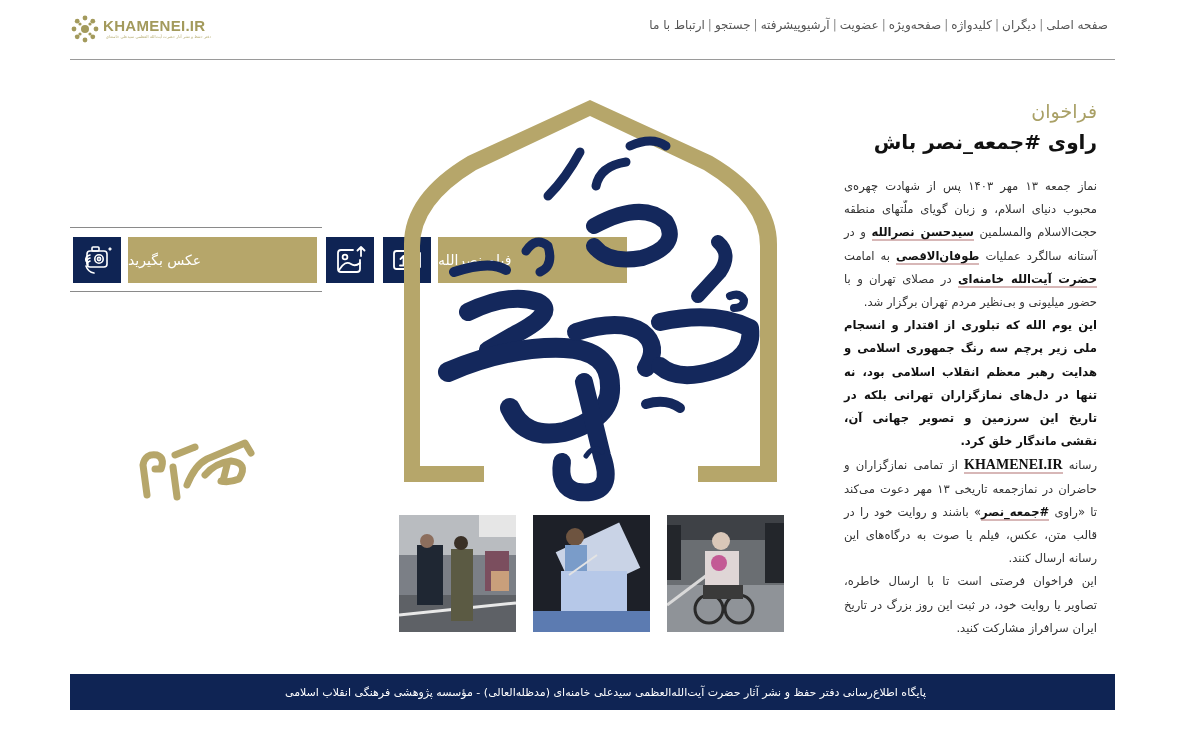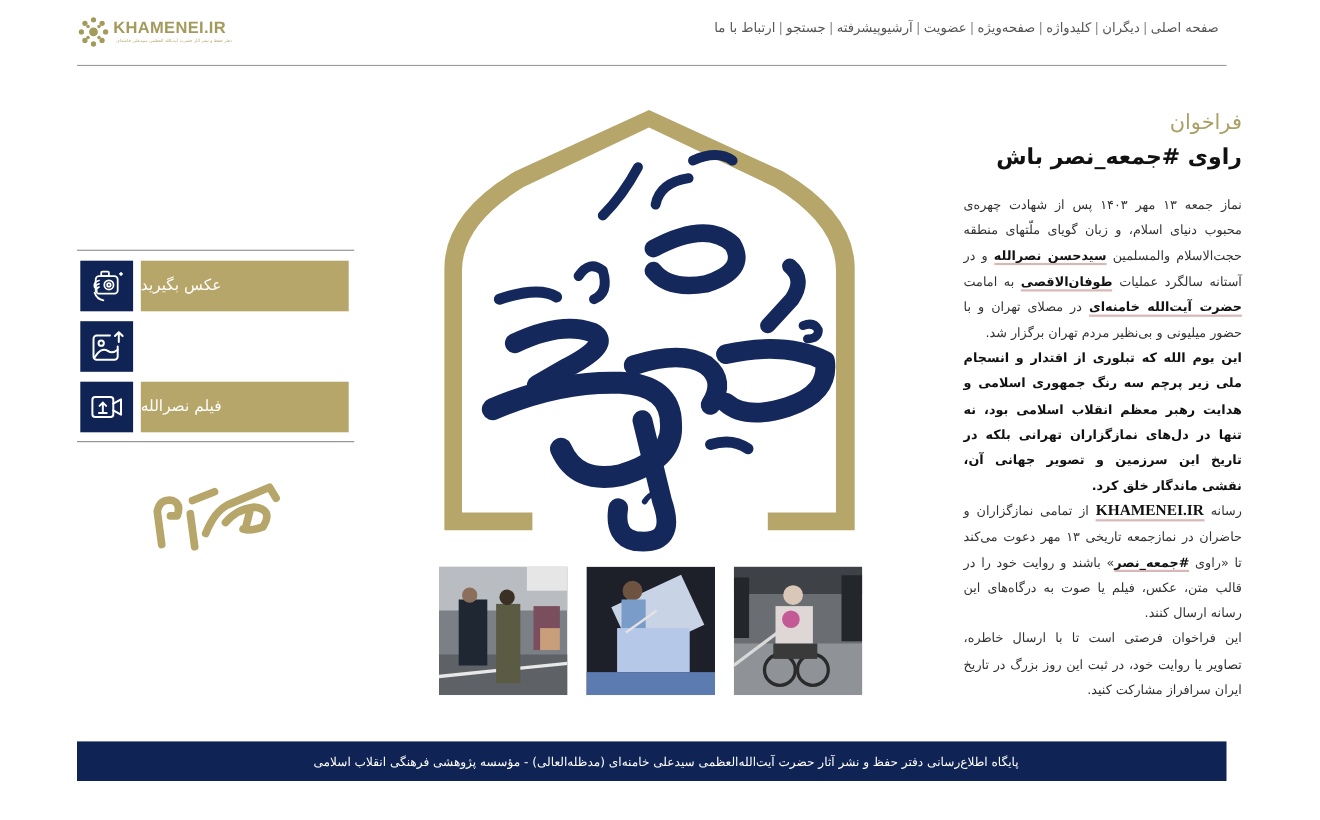--- a/index.html
+++ b/index.html
@@ -11,33 +11,33 @@
   .logo-mark { width: 30px; height: 30px; }
   .logo-text-wrap { display: flex; flex-direction: column; }
   .logo-text { font-family: "Liberation Sans", sans-serif; font-weight: bold; font-size: 15px; color: #a39a5c; letter-spacing: 0.3px; line-height: 16px; }
   .logo-sub { font-size: 4px; color: #b7ae74; line-height: 6px; width: 108px; overflow: hidden; white-space: nowrap; direction: rtl; }
   .nav { position: absolute; right: 4px; top: 18px; direction: rtl; display: flex; font-size: 12px; color: #555; }
   .nav .item { padding: 0 3px; cursor: pointer; }
   .nav .sep { color: #888; }
 
   .side { position: absolute; left: 70px; top: 227px; width: 252px; }
   .side-line { height: 1px; background: #8a8a8a; width: 252px; }
-  .side-list { padding: 9px 0 8px 3px; display: flex; flex-direction: column; gap: 9px; }
+  .side-list { padding: 9px 0 8px 3px; display: flex; flex-direction: row; gap: 9px; }
   .side-row { display: flex; gap: 7px; height: 46px; cursor: pointer; }
   .side-icon { width: 48px; height: 46px; background: #0f2454; display: flex; align-items: center; justify-content: center; }
   .side-btn { width: 189px; height: 46px; background: #b6a66a; color: #fff; font-size: 14px; display: flex; align-items: center; justify-content: flex-end; padding-right: 16px; direction: rtl; }
 
   .hamgam { position: absolute; left: 135px; top: 425px; width: 125px; height: 80px; }
 
   .poster { position: absolute; left: 398px; top: 96px; width: 385px; height: 408px; }
 
   .photos { position: absolute; left: 399px; top: 515px; display: flex; gap: 17px; }
   .photo { width: 117px; height: 117px; position: relative; overflow: hidden; }
 
-  .article { position: absolute; left: 876px; top: 100px; width: 253px; direction: rtl; text-align: justify; }
+  .article { position: absolute; left: 844px; top: 100px; width: 253px; direction: rtl; text-align: justify; }
   .kicker { font-size: 19px; color: #a9a066; text-align: right; margin-bottom: 8px; }
   .title { font-size: 20px; color: #111; font-weight: bold; text-align: right; margin-bottom: 14px; }
   .body { font-size: 11.6px; line-height: 23.2px; color: #333; text-align-last: right; margin-top: 21px; }
   .body b { color: #111; }
   .hl { font-weight: bold; color: #111; border-bottom: 2px solid #d7b7b7; }
   .brand { font-family: "Liberation Serif", serif; font-weight: bold; font-size: 14px; color: #111; border-bottom: 2px solid #d7b7b7; direction: ltr; unicode-bidi: embed; }
 
   .footer { position: absolute; left: 70px; top: 674px; width: 1045px; height: 36px; background: #0f2454; color: #fff; font-size: 11px; display: flex; align-items: center; justify-content: center; direction: rtl; padding-left: 26px; }
 </style>
 </head>

